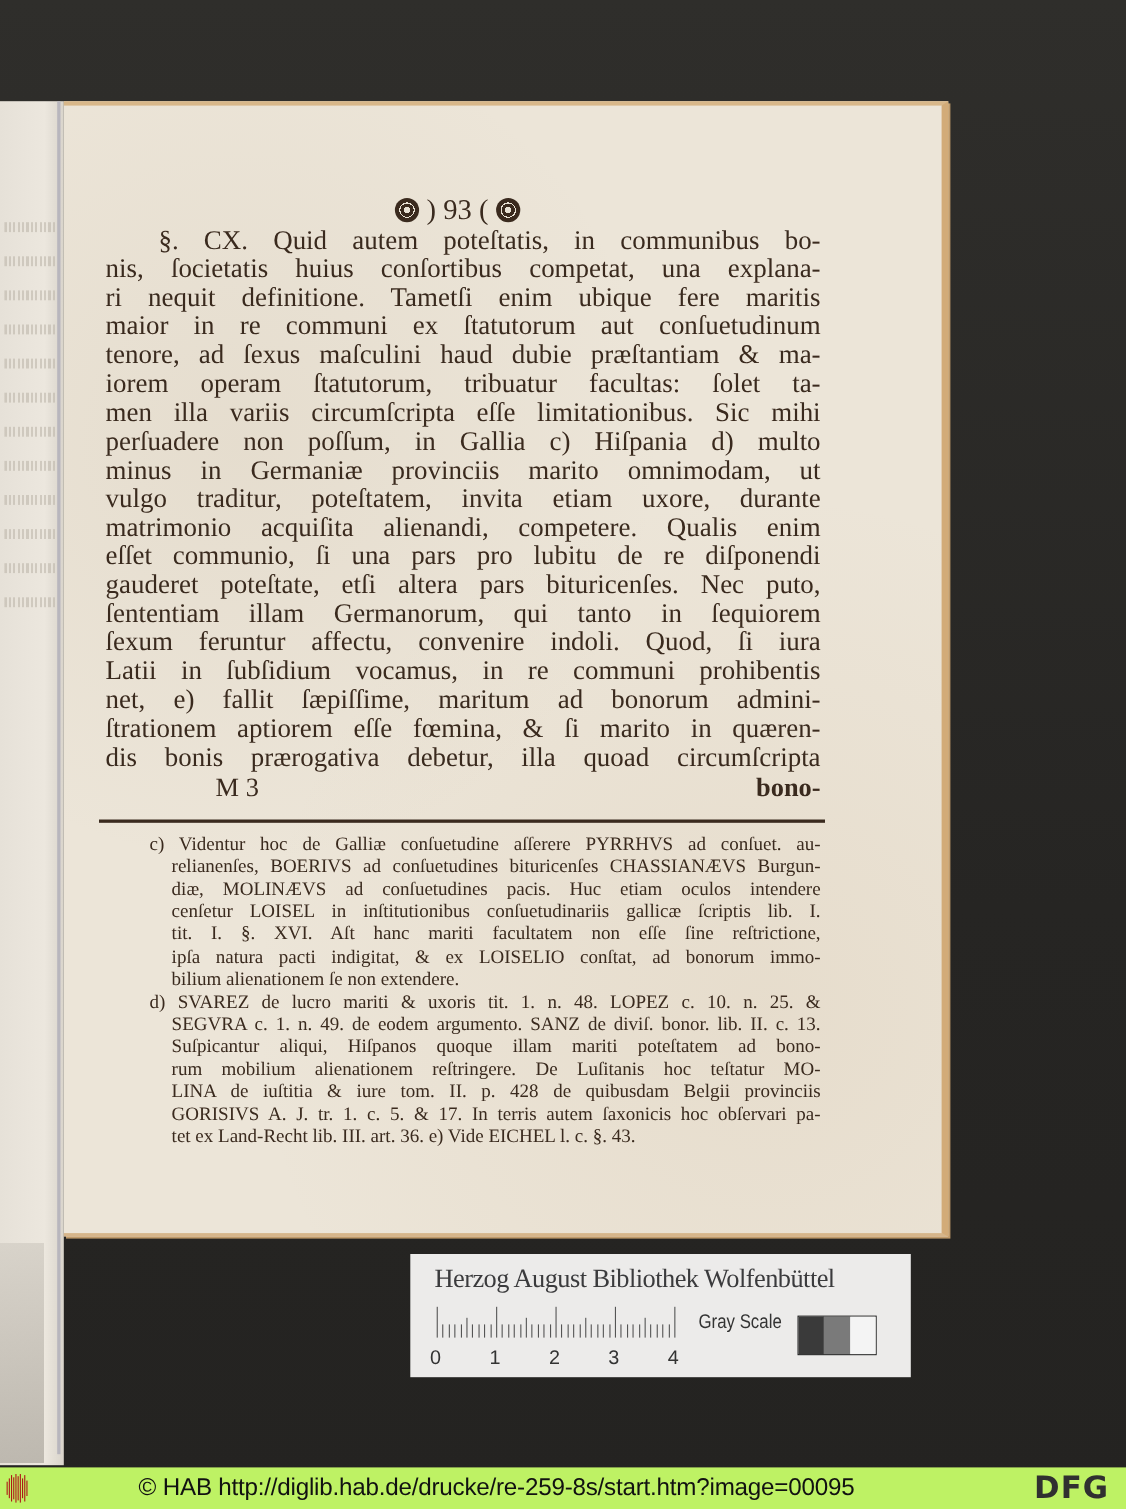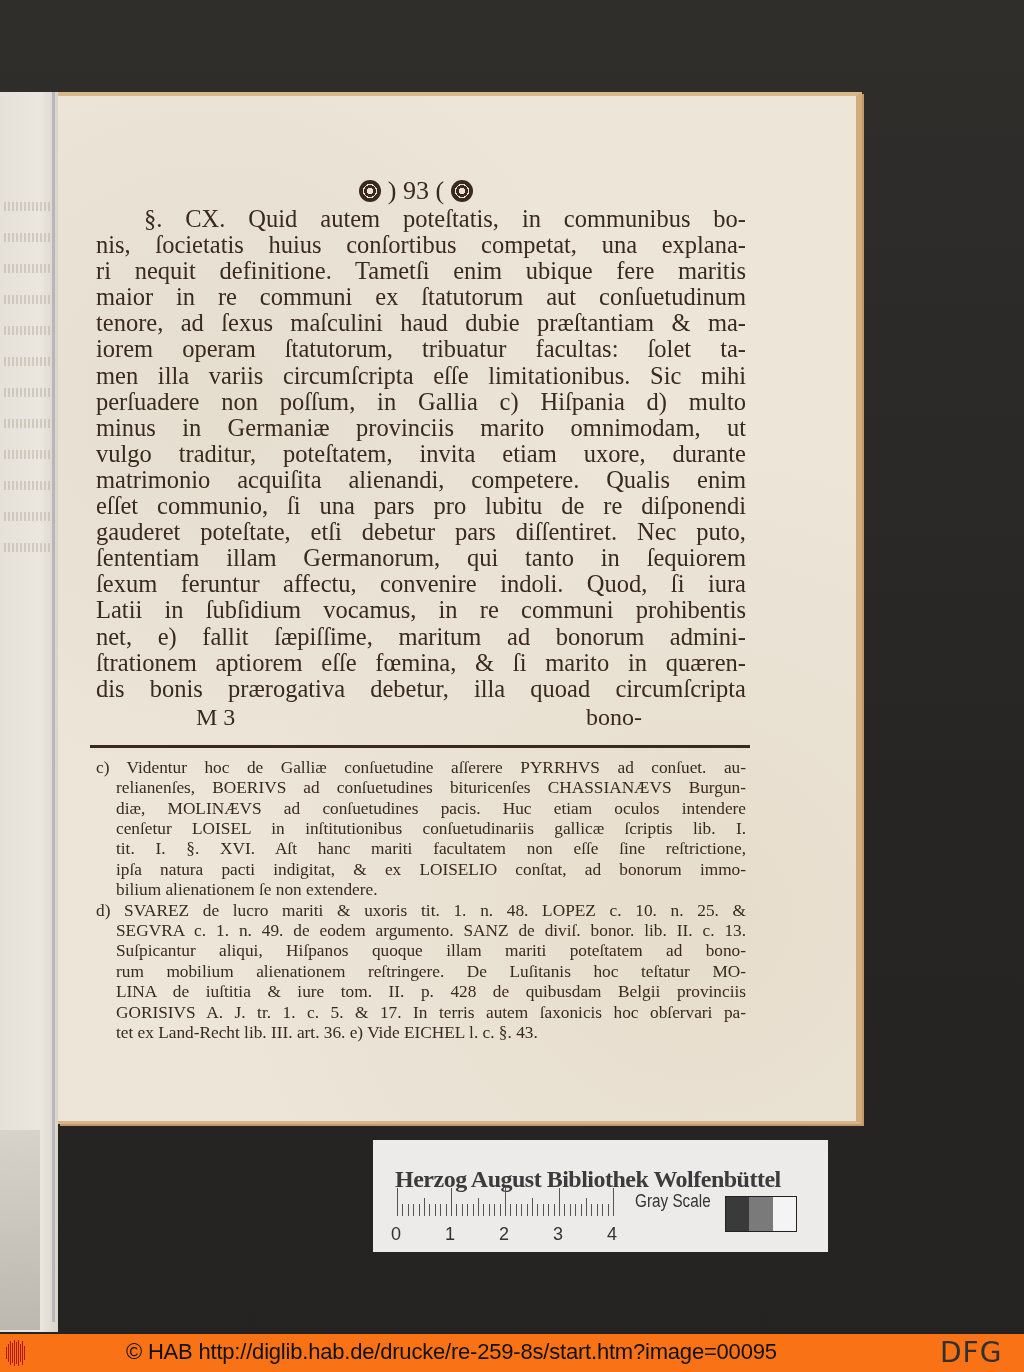--- a/index.html
+++ b/index.html
@@ -14,41 +14,41 @@
         background-image:radial-gradient(circle at 20% 30%,rgba(170,150,120,.10),transparent 40%),radial-gradient(circle at 80% 80%,rgba(190,160,120,.12),transparent 45%);
         border-right:6px solid #d2ab78;border-top:4px solid #d8b789;border-bottom:3px solid #d6b58a;box-shadow:2px 2px 0 #bf9a6a;}
   .page-inner{position:absolute;left:38px;top:80px;width:650px;color:#3a2a1e;}
   .page-header{text-align:center;font-size:26px;height:30px;margin-left:-10px;}
   .rosette{display:inline-block;width:22px;height:22px;border-radius:50%;background:radial-gradient(circle,#e8e1d4 0 3px,#3a2a1e 3px 6px,#e8e1d4 6px 7px,#3a2a1e 7px 11px);vertical-align:-3px;}
   .body-text{font-size:24.5px;line-height:26.1px;text-align:justify;text-align-last:justify;}
   .body-text .line{display:block;white-space:nowrap;text-align:justify;text-align-last:justify;}
   .indent{padding-left:48px;}
   .sig-line{display:flex;font-size:24px;margin-top:2px;}
   .sig-left{flex:1;text-align:left;padding-left:100px;}
-  .sig-right{width:160px;text-align:left;}
+  .sig-right{width:160px;text-align:right;font-weight:bold;}
   .rule{height:3px;background:#3a2a1e;margin:14px 0 10px -6px;width:660px;}
-  .notes{font-size:17.3px;line-height:20.4px;}
+  .notes{font-size:17.3px;line-height:20.4px;margin-left:40px;}
   .note{margin-bottom:0;}
   .note .line{display:block;white-space:nowrap;text-align:justify;text-align-last:justify;}
   .note .cont{padding-left:20px;}
   .note .last{text-align:center;text-align-last:left;}
   .card{position:absolute;left:373px;top:1140px;width:455px;height:112px;background:#ecebea;}
-  .card-title{position:absolute;left:22px;top:26px;font-family:"Liberation Serif",serif;font-weight:bold;font-size:24px;color:#3b3b3d;letter-spacing:-0.5px;white-space:nowrap;}
+  .card-title{position:absolute;left:22px;top:10px;font-family:"Liberation Serif",serif;font-weight:normal;font-size:24px;color:#3b3b3d;letter-spacing:-0.5px;white-space:nowrap;}
   .ruler{position:absolute;left:24px;top:52px;width:224px;height:24px;}
   .tick{position:absolute;bottom:0;width:1px;background:#555;}
   .ruler-labels{position:absolute;left:18px;top:84px;font-family:"Liberation Sans",sans-serif;font-size:18px;color:#333;}
   .ruler-labels span{position:absolute;}
   .gray-label{position:absolute;left:262px;top:51px;font-family:"Liberation Sans",sans-serif;font-size:18px;color:#333;transform:scaleX(.85);transform-origin:left;white-space:nowrap;}
   .gray-swatch{position:absolute;left:352px;top:56px;width:70px;height:34px;border:1px solid #222;display:flex;}
   .gray-swatch div{flex:1;}
-  .footer{position:absolute;left:0;top:1334px;width:1024px;height:38px;background:#f97316;}
+  .footer{position:absolute;left:0;top:1334px;width:1024px;height:38px;background:#bef264;}
   .hab-logo{position:absolute;left:6px;top:6px;width:22px;height:26px;display:flex;gap:1px;align-items:center;}
   .hab-logo span{display:block;width:1px;background:#b01818;}
   .footer-text{position:absolute;left:126px;top:5px;font-family:"Liberation Sans",sans-serif;font-size:22px;color:#111;white-space:nowrap;letter-spacing:-0.2px;}
-  .dfg-logo{position:absolute;left:940px;top:2px;font-family:"DejaVu Sans",sans-serif;font-weight:normal;font-size:28px;color:#303030;letter-spacing:1px;}
+  .dfg-logo{position:absolute;left:940px;top:2px;font-family:"DejaVu Sans",sans-serif;font-weight:bold;font-size:28px;color:#303030;letter-spacing:1px;}
 </style>
 </head>
 <body>
 
 <div class="bg-texture"></div>
 <div class="left-page">
   <div class="left-page-lines">
     <div></div>
       <div></div>
       <div></div>
@@ -80,21 +80,21 @@
       <span class="line">ri nequit definitione. Tametſi enim ubique fere maritis</span>
       <span class="line">maior in re communi ex ſtatutorum aut conſuetudinum</span>
       <span class="line">tenore, ad ſexus maſculini haud dubie præſtantiam &amp; ma-</span>
       <span class="line">iorem operam ſtatutorum, tribuatur facultas: ſolet ta-</span>
       <span class="line">men illa variis circumſcripta eſſe limitationibus. Sic mihi</span>
       <span class="line">perſuadere non poſſum, in Gallia c) Hiſpania d) multo</span>
       <span class="line">minus in Germaniæ provinciis marito omnimodam, ut</span>
       <span class="line">vulgo traditur, poteſtatem, invita etiam uxore, durante</span>
       <span class="line">matrimonio acquiſita alienandi, competere. Qualis enim</span>
       <span class="line">eſſet communio, ſi una pars pro lubitu de re diſponendi</span>
-      <span class="line">gauderet poteſtate, etſi debetur pars diſſentiret. Nec puto,</span>
+      <span class="line">gauderet poteſtate, etſi altera pars bituricenſes. Nec puto,</span>
       <span class="line">ſententiam illam Germanorum, qui tanto in ſequiorem</span>
       <span class="line">ſexum feruntur affectu, convenire indoli. Quod, ſi iura</span>
       <span class="line">Latii in ſubſidium vocamus, in re communi prohibentis</span>
       <span class="line">net, e) fallit ſæpiſſime, maritum ad bonorum admini-</span>
       <span class="line">ſtrationem aptiorem eſſe fœmina, &amp; ſi marito in quæren-</span>
       <span class="line">dis bonis prærogativa debetur, illa quoad circumſcripta</span>
     </div>
 
     <div class="sig-line">
       <span class="sig-left">M 3</span>

